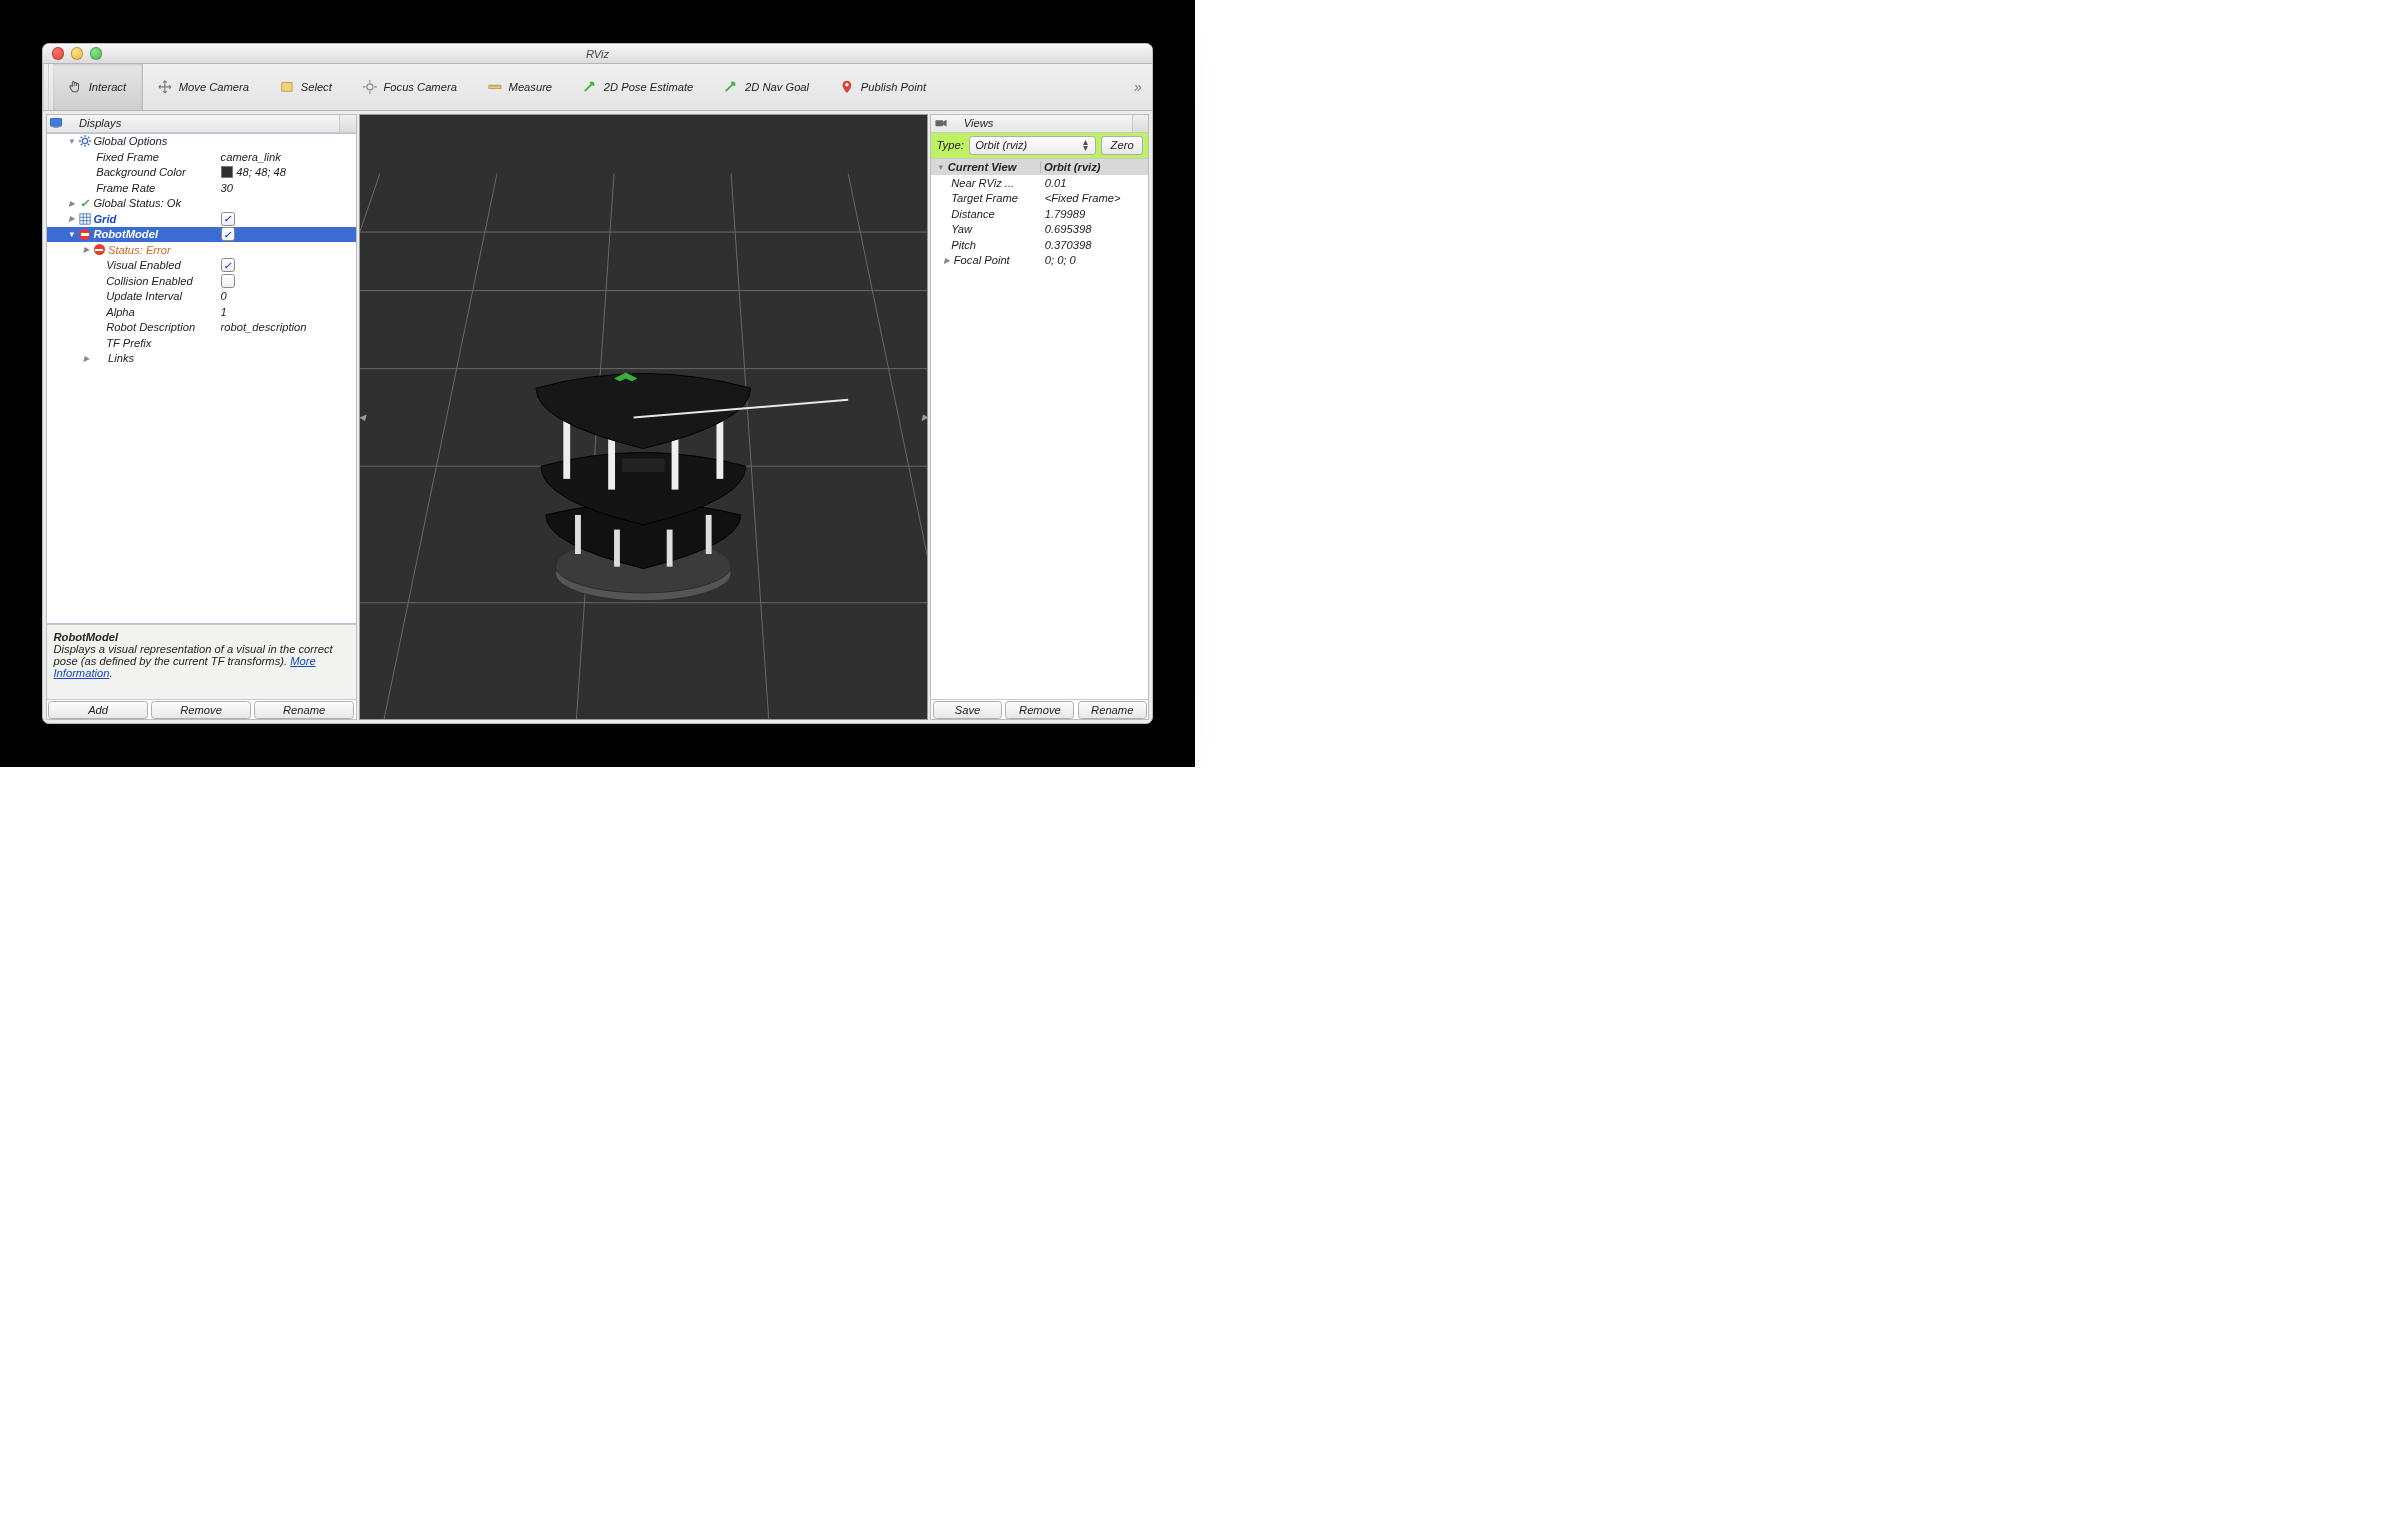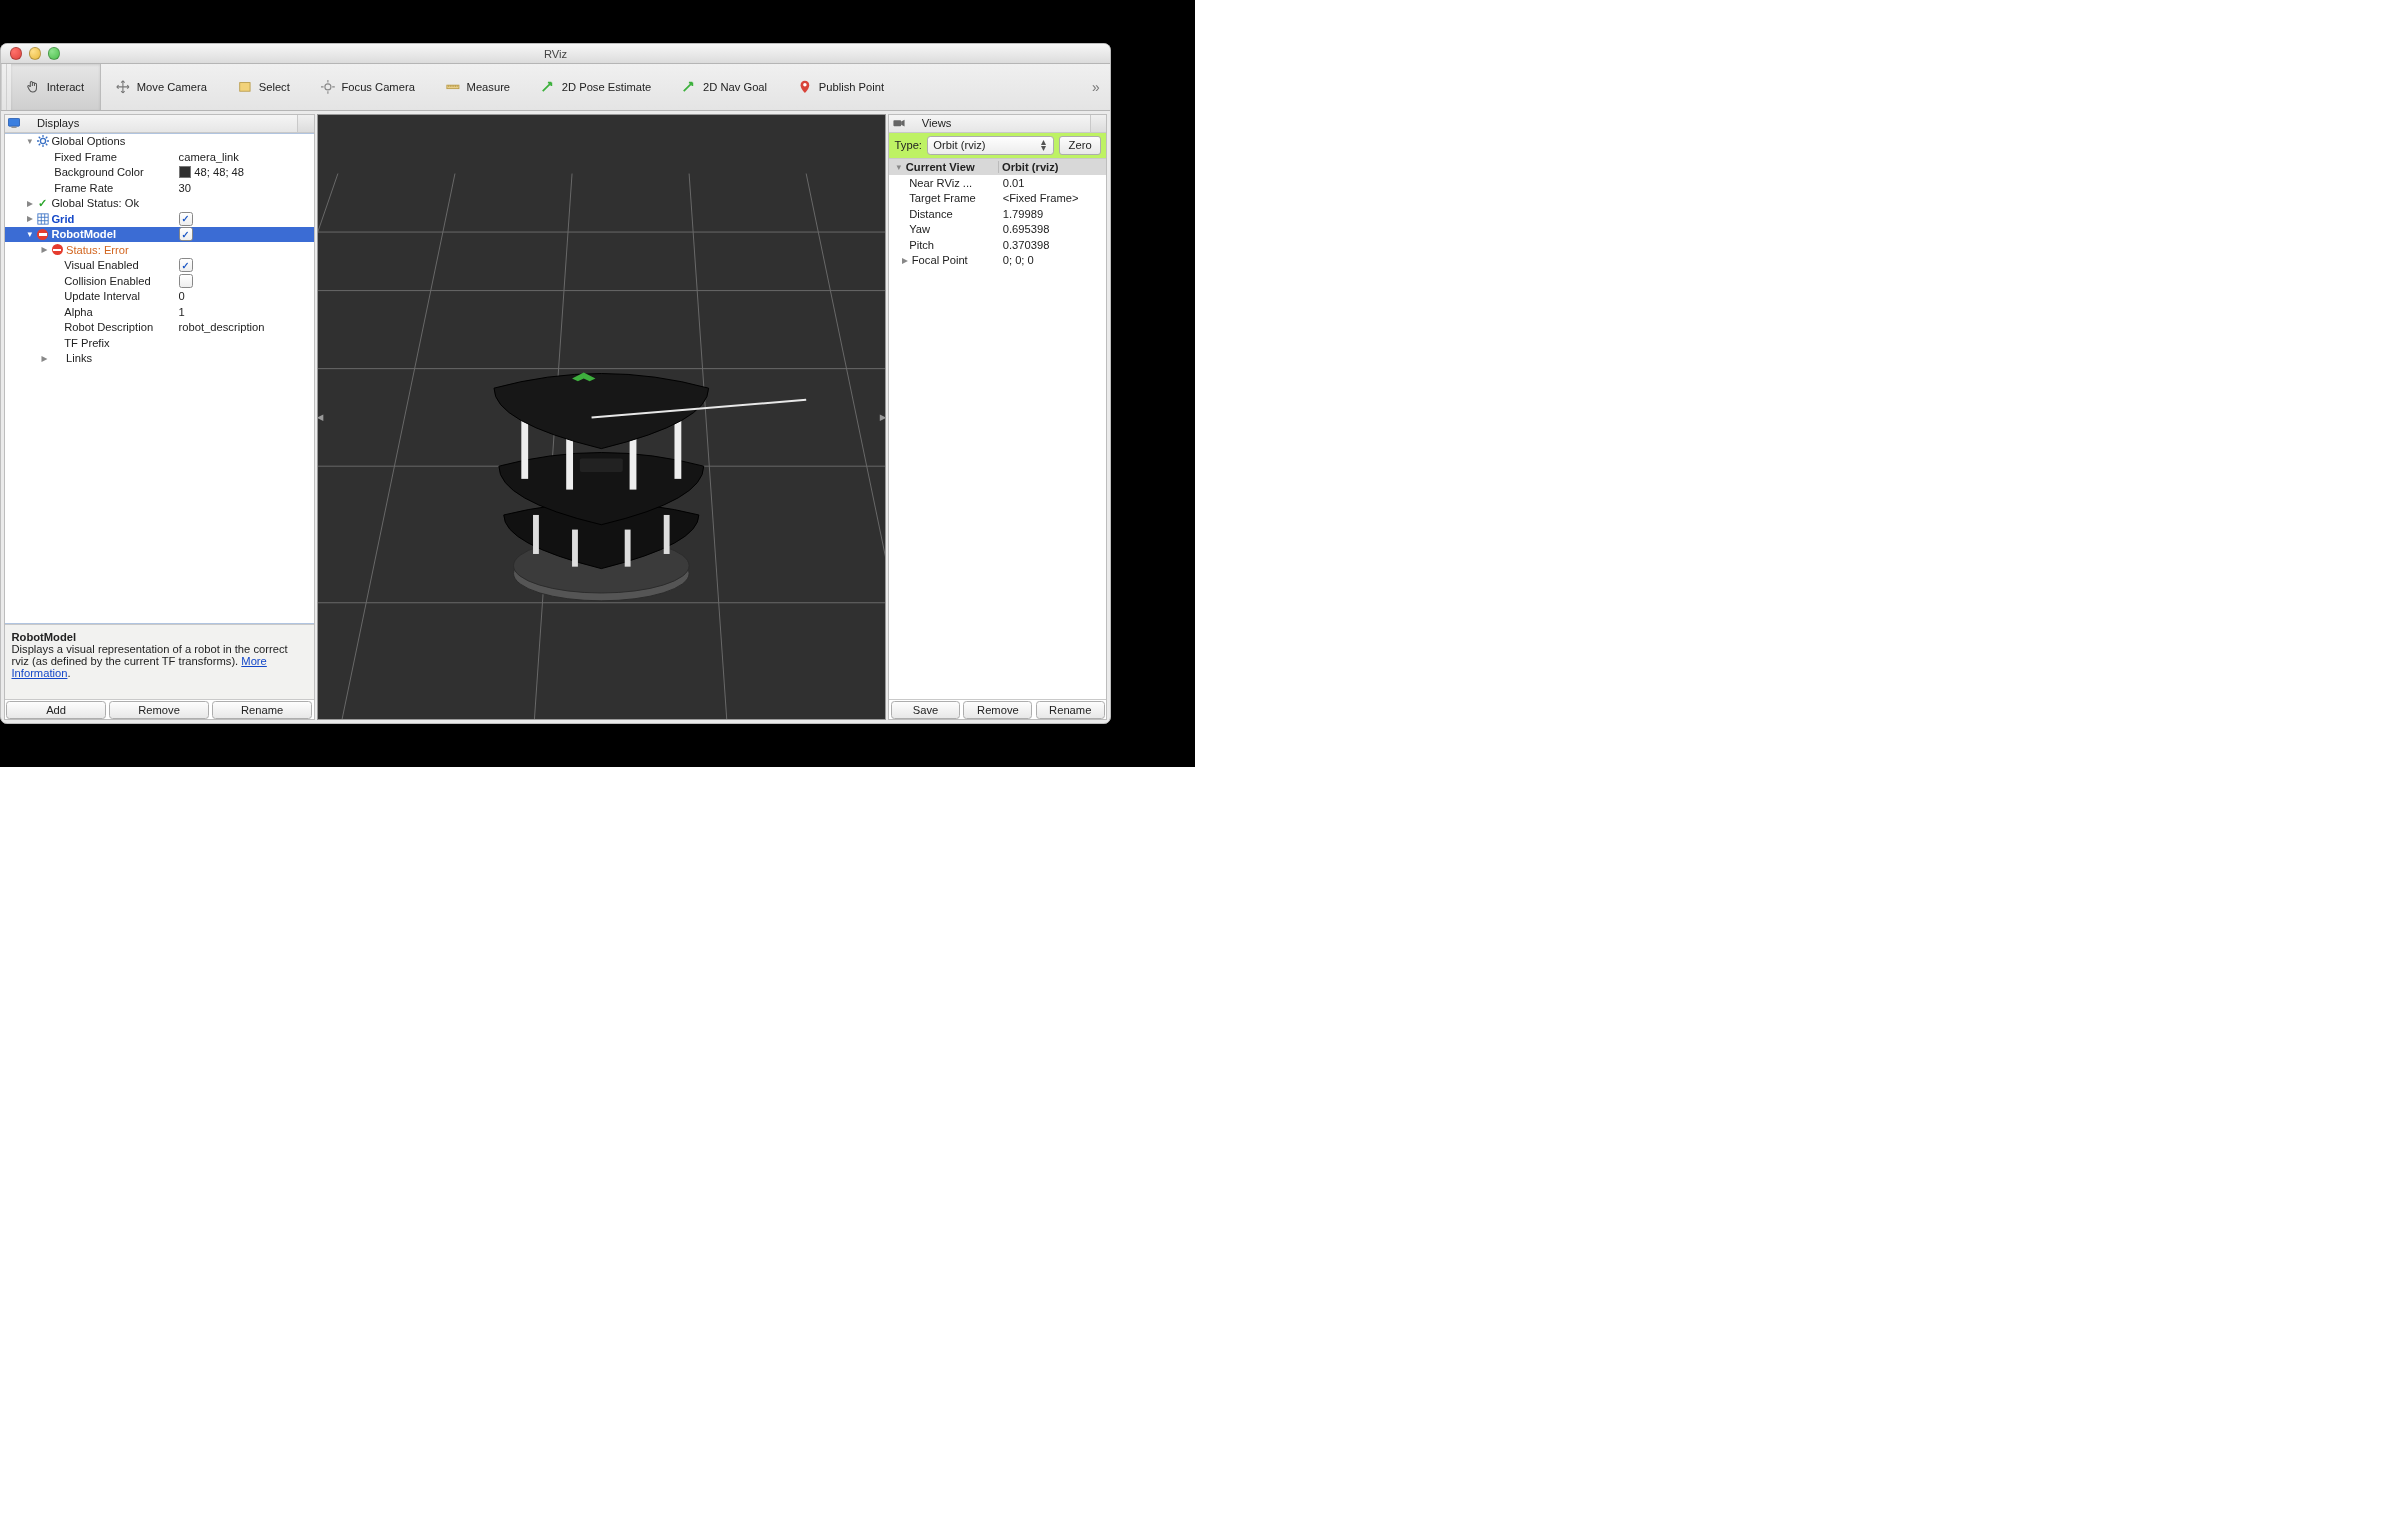--- a/index.html
+++ b/index.html
@@ -5,21 +5,21 @@
   html, body {
     margin: 0; padding: 0;
     font-family: "Lucida Grande", "Helvetica Neue", Arial, sans-serif;
     font-size: 11.2px;
     color: #222;
     background: #fff;
   }
   .screenshot-outer {
     width: 1195px; height: 767px;
     background: #000;
-    display: flex; align-items: center; 
+    display: flex; align-items: center; justify-content: center; font-style: italic;
   }
   .window {
     width: 1109px; height: 679px;
     background: #ebebeb;
     border-radius: 6.9px;
     box-shadow: 0 17px 52px rgba(0,0,0,0.5);
     display: flex; flex-direction: column;
     overflow: hidden;
     border: 0.9px solid #bdbdbd;
   }
@@ -567,21 +567,21 @@
             <span class="disclosure closed"></span>
             <span class="pad" style="width:12px"></span>
             <span>Links</span>
           </div>
           <div class="cell-val"></div>
         </div>
       </div>
 
       <div class="desc-box">
         <div class="title">RobotModel</div>
-        <span>Displays a visual representation of a robot in the correct rviz (as defined by the current TF transforms).</span>
+        <span>Displays a visual representation of a visual in the correct pose (as defined by the current TF transforms).</span>
         <a href="#">More Information</a><span>.</span>
       </div>
 
       <div class="panel-btn-row">
         <div class="panel-btn">Add</div>
         <div class="panel-btn">Remove</div>
         <div class="panel-btn">Rename</div>
       </div>
     </div>
 

